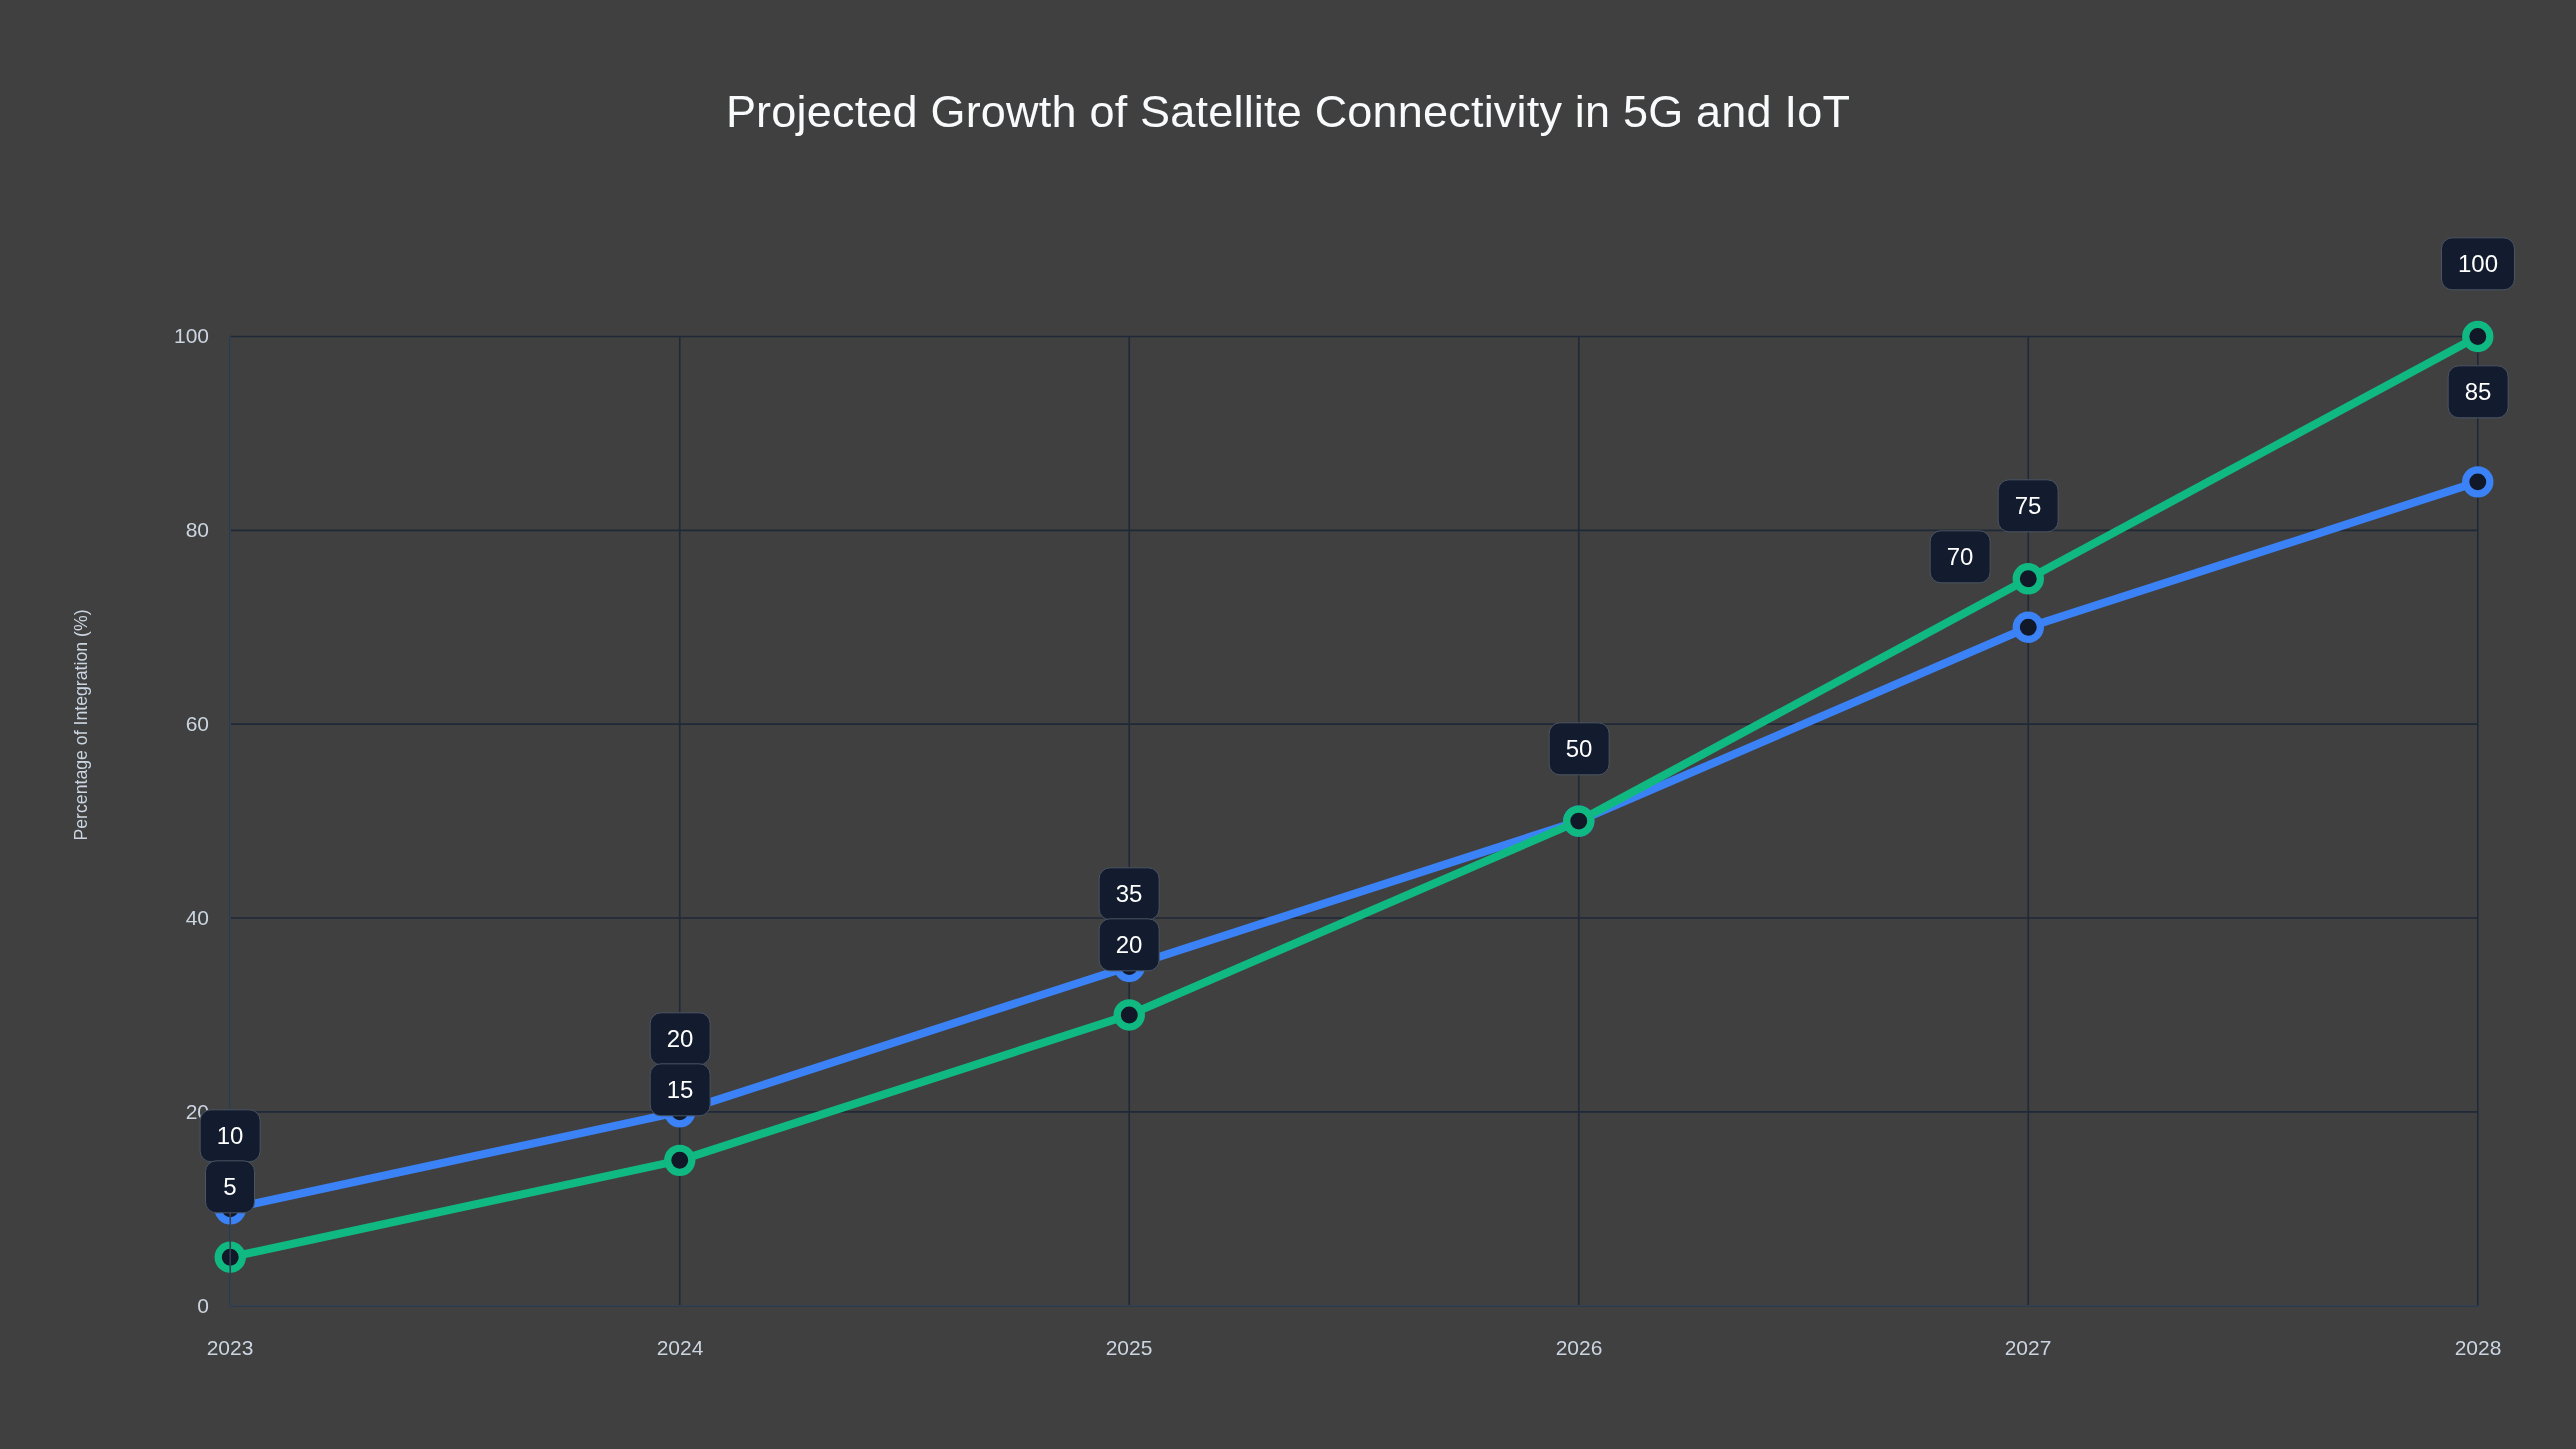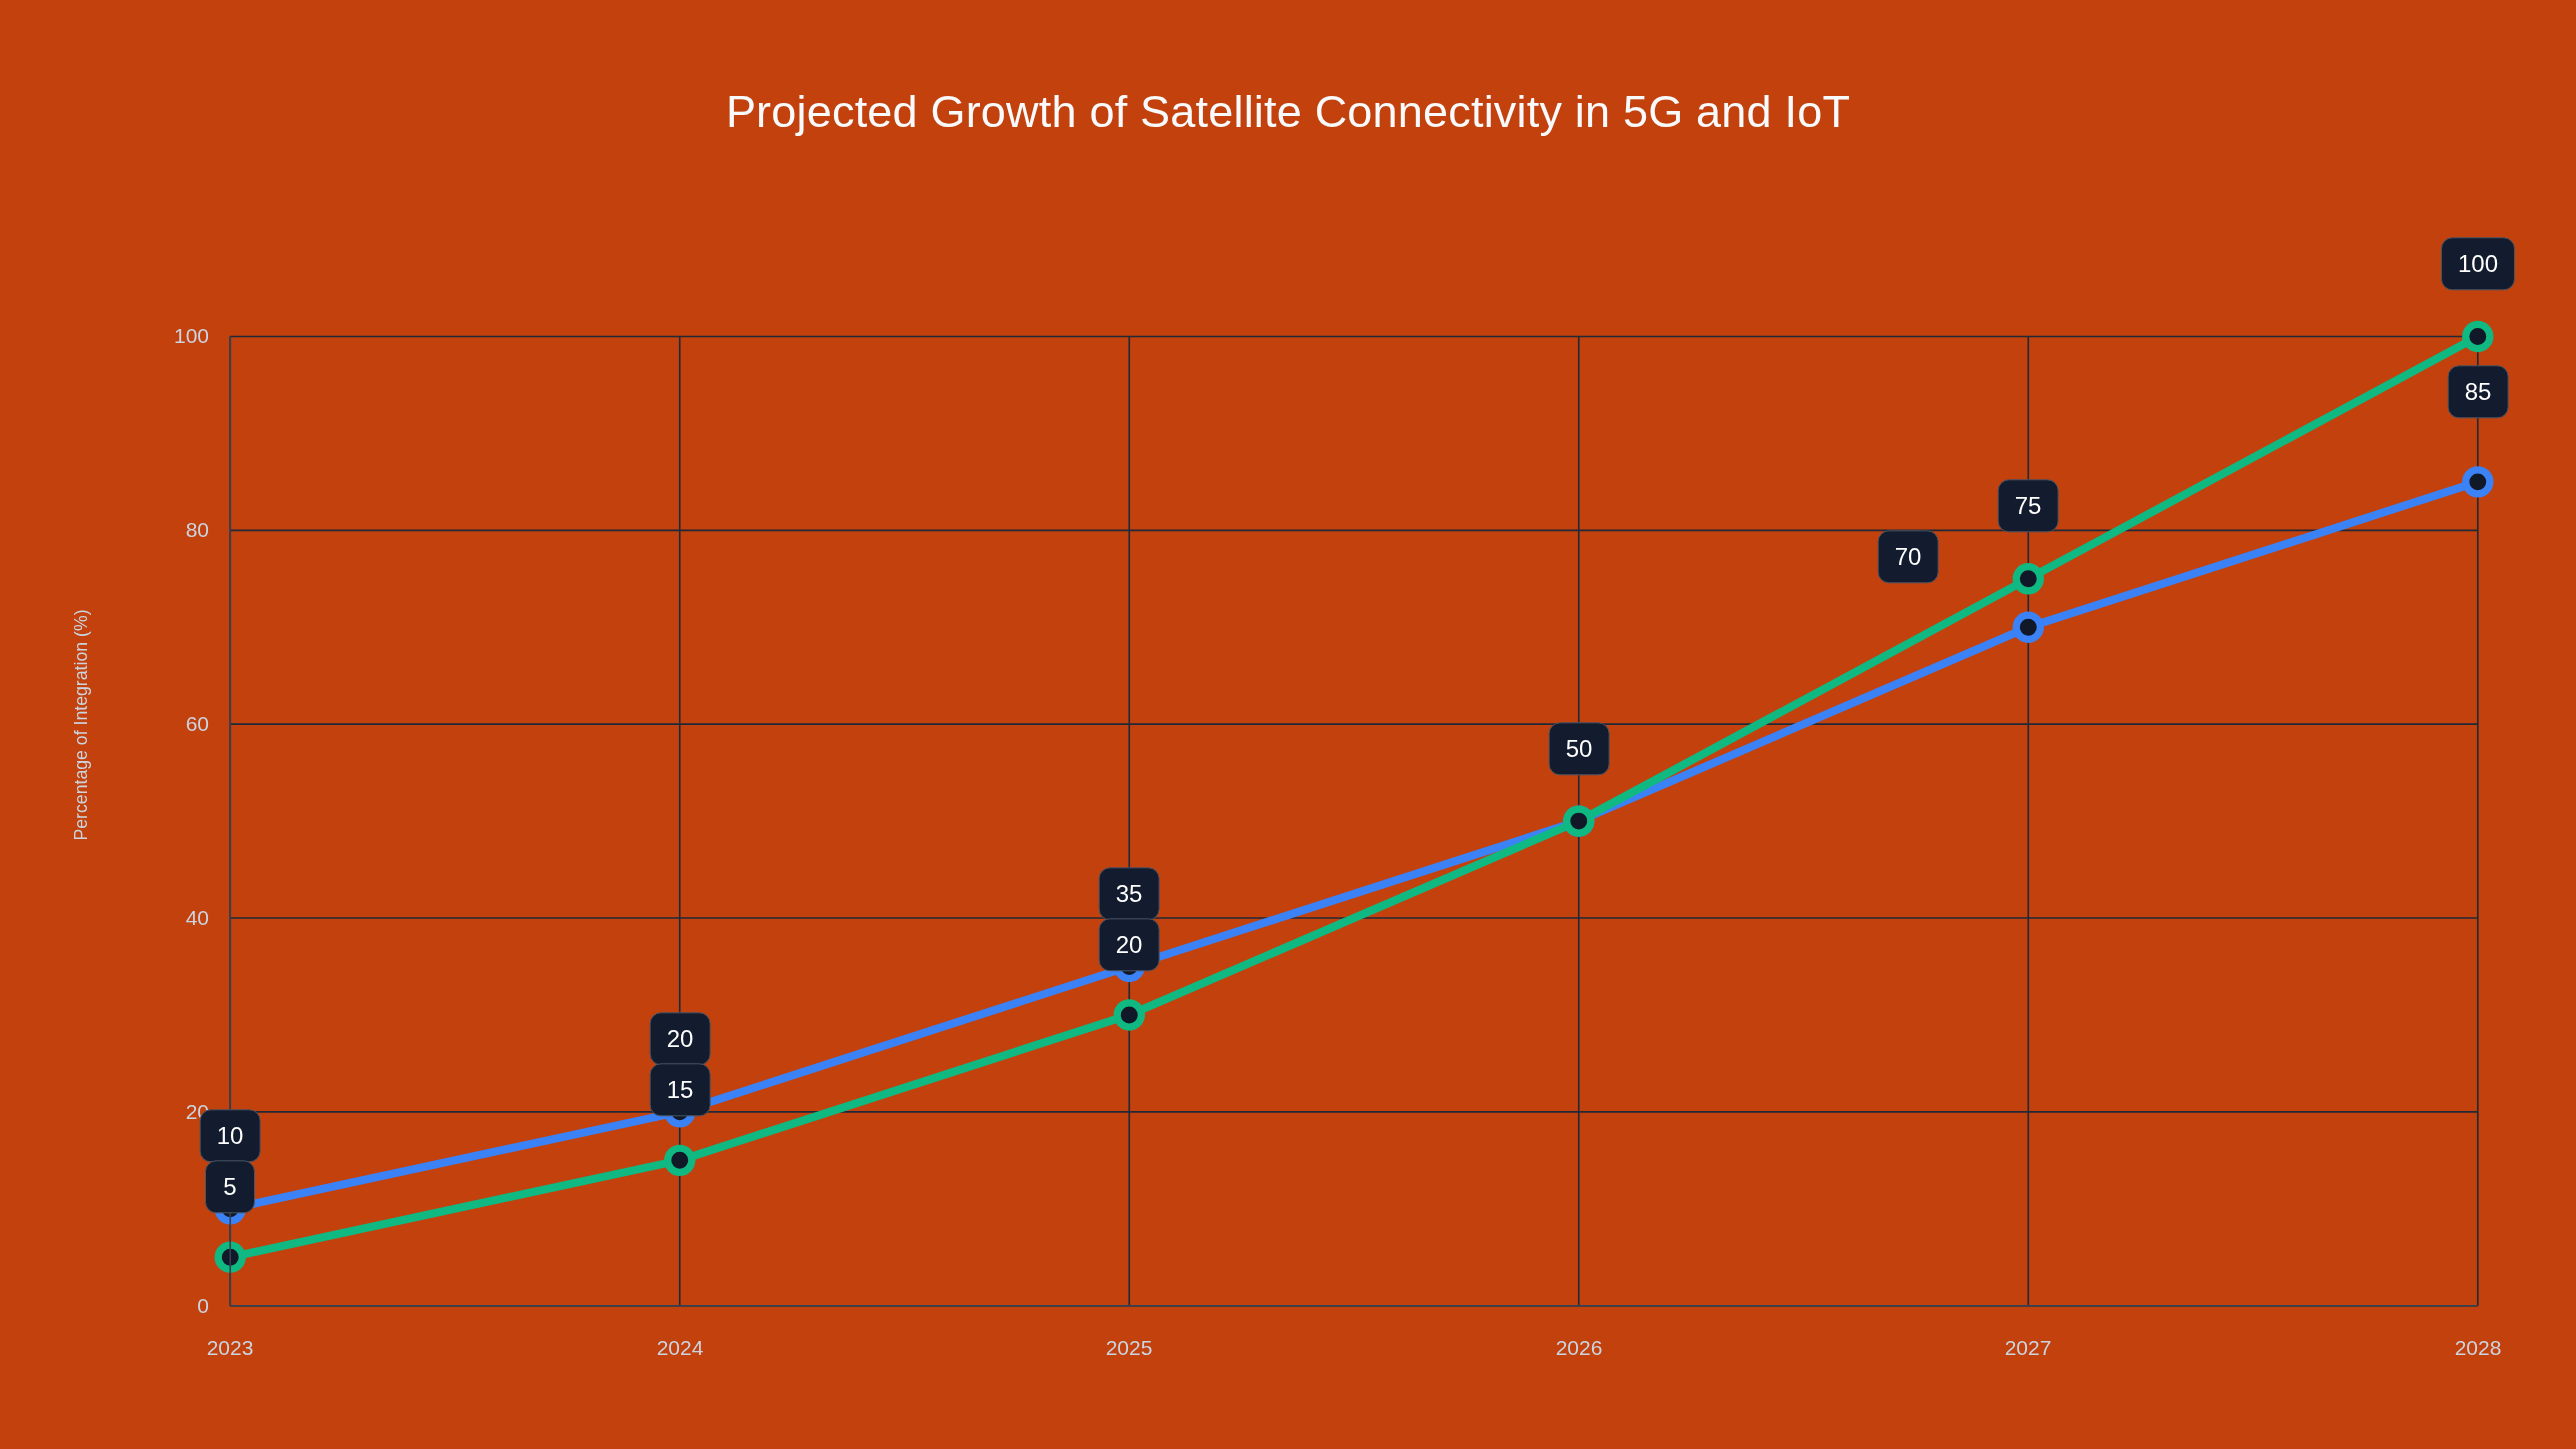--- a/index.html
+++ b/index.html
@@ -11,21 +11,21 @@
     width: 2576px;
     height: 1449px;
     overflow: hidden;
     font-family: "Liberation Sans", sans-serif;
     background: #111827;
     position: relative;
   }
   #chart-root {
     position: absolute;
     inset: 0;
-    background: #c2410c;
+    background: #404040;
   }
   .chart-title {
     position: absolute;
     top: 87px;
     left: 0;
     width: 2576px;
     text-align: center;
     color: #f8fafc;
     font-size: 45px;
     font-weight: 400;
@@ -169,19 +169,19 @@
     </div>
   <div id="label-layer">
       <div class="dlabel" style="left: 230px; top: 1136px;">10</div>
       <div class="dlabel" style="left: 230px; top: 1187px;">5</div>
       <div class="dlabel" style="left: 680px; top: 1039px;">20</div>
       <div class="dlabel" style="left: 680px; top: 1090px;">15</div>
       <div class="dlabel" style="left: 1129px; top: 894px; text-align: center;">35</div>
       <div class="dlabel" style="left: 1129px; top: 945px;">20</div>
       <div class="dlabel" style="left: 1579px; top: 749px;">50</div>
       <div class="dlabel" style="left: 2028px; top: 506px;">75</div>
-      <div class="dlabel" style="left: 1908px; top: 557px;">70</div>
+      <div class="dlabel" style="left: 1960px; top: 557px;">70</div>
       <div class="dlabel" style="left: 2478px; top: 264px;">100</div>
       <div class="dlabel" style="left: 2478px; top: 392px;">85</div>
     </div>
 
 </div>
 
 
 </body></html>

